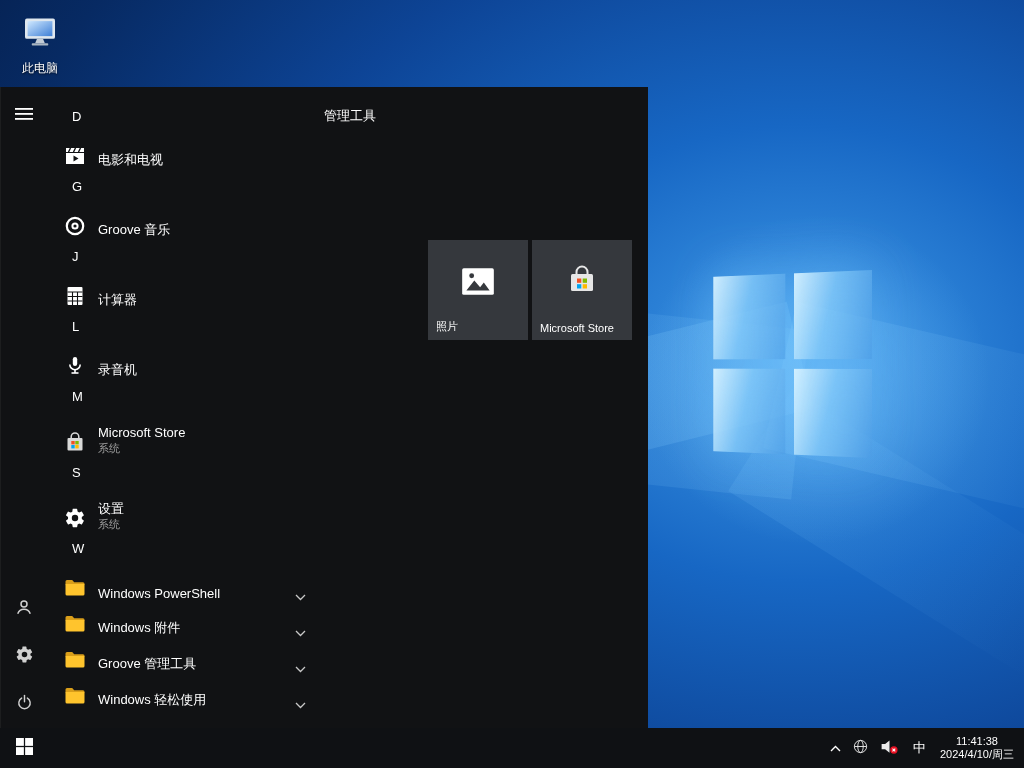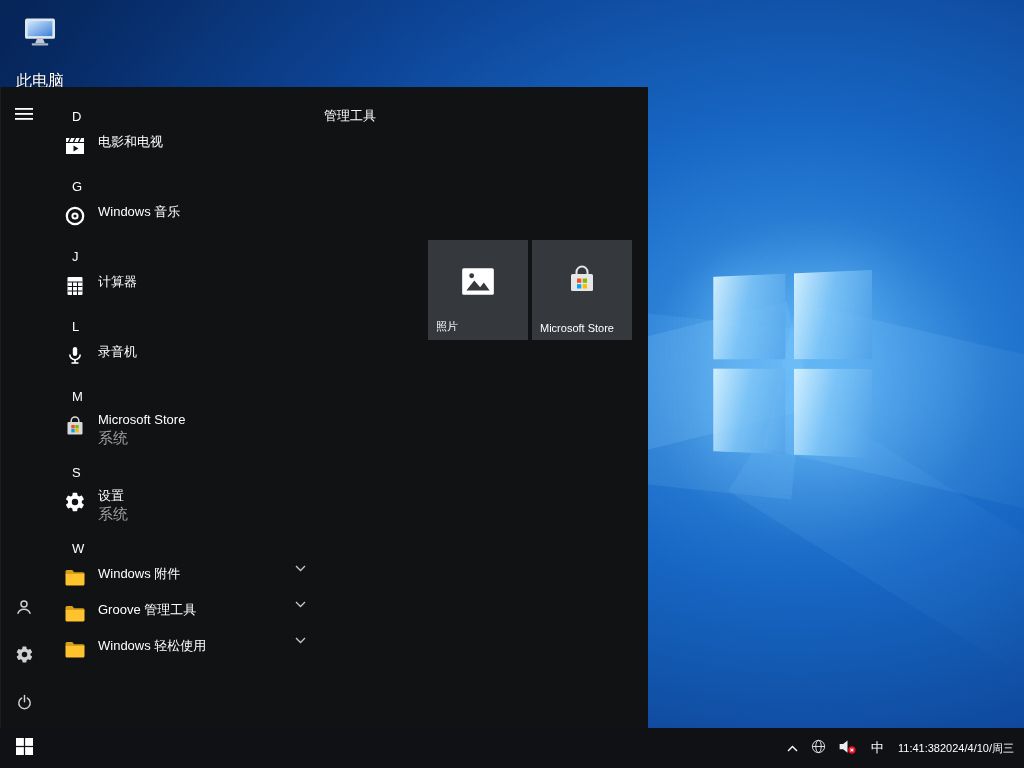--- a/index.html
+++ b/index.html
@@ -23,57 +23,57 @@
   .hero-glow{position:absolute;left:640px;top:215px;width:350px;height:330px;
     background:radial-gradient(closest-side, rgba(120,200,255,.45), rgba(120,200,255,0));}
   .win-hero{position:absolute;left:690px;top:270px;width:182px;height:188px;
     display:grid;grid-template-columns:1fr 1fr;grid-template-rows:1fr 1fr;gap:10px;
     transform:perspective(800px) rotateY(-20deg);transform-origin:100% 50%;
     filter:drop-shadow(0 0 26px rgba(110,190,250,.45));}
   .win-hero div{background:linear-gradient(105deg, rgba(215,242,255,.95), rgba(130,200,248,.78) 45%, rgba(75,155,228,.55));}
 
   
   .desktop-icon{position:absolute;left:10px;top:14px;width:60px;text-align:center;}
-  .desktop-icon .dlabel{display:block;margin-top:17px;font-size:16px;color:#fff;
+  .desktop-icon .dlabel{display:block;margin-top:6px;font-size:12px;color:#fff;
     text-shadow:0 1px 2px rgba(0,0,0,.85);}
 
   
   .start-menu{position:absolute;left:0;top:87px;width:648px;height:641px;
     background:var(--menu-bg,#111214);overflow:hidden;box-shadow:1px 0 0 rgba(255,255,255,.05) inset;}
   .rail{position:absolute;left:0;top:0;width:48px;height:100%;}
   .rail-btn{position:absolute;left:0;width:48px;height:40px;display:flex;align-items:center;
     justify-content:center;background:transparent;border:0;padding:0;}
 
   .app-list{position:absolute;left:48px;top:0;width:276px;height:100%;padding-top:12px;
     box-sizing:border-box;overflow:hidden;}
   .row-header{height:34px;display:flex;align-items:center;padding-left:24px;font-size:13px;color:#fff;}
-  .row-app{height:36px;display:flex;align-items:flex-start;padding-left:14px;gap:10px;font-size:13px;}
+  .row-app{height:36px;display:flex;align-items:flex-end;padding-left:14px;gap:10px;font-size:13px;}
   .row-app.two-line{height:42px;}
   .app-icon{width:26px;height:26px;display:flex;align-items:center;justify-content:center;flex:0 0 26px;}
   .app-label{color:#fff;white-space:nowrap;}
   .app-text{display:flex;flex-direction:column;line-height:1.15;}
-  .app-sub{font-size:15px;color:#9e9e9e;margin-top:1px;}
+  .app-sub{font-size:11px;color:#9e9e9e;margin-top:1px;}
   .chev{margin-left:auto;margin-right:18px;display:flex;align-items:center;}
 
   .tiles-area{position:absolute;left:324px;top:0;right:0;bottom:0;}
   .group-title{position:absolute;left:0;top:20px;font-size:13px;color:#fff;}
   .tiles{position:absolute;left:104px;top:153px;display:flex;gap:4px;align-items:center;}
   .tile{position:relative;width:100px;height:100px;background:var(--tile-bg,#35383d);}
   .tile-icon{position:absolute;left:50%;top:22px;transform:translateX(-50%);}
   .tile-label{position:absolute;left:8px;right:4px;bottom:6px;font-size:11px;color:#fff;white-space:nowrap;overflow:hidden;}
 
   
   .taskbar{position:absolute;left:0;bottom:0;width:1024px;height:40px;
     background:var(--taskbar-bg,#0f1114);display:flex;align-items:center;}
   .start-btn{width:48px;height:40px;display:flex;align-items:center;justify-content:center;
     background:transparent;border:0;padding:0;}
   .tray{margin-left:auto;display:flex;align-items:center;height:40px;}
   .tray-item{height:40px;display:flex;align-items:center;justify-content:center;padding:0 5px;min-width:24px;box-sizing:border-box;}
   .ime{font-size:13px;color:#fff;padding:0 8px;}
-  .clock{line-height:13px;font-size:11px;color:#fff;text-align:center;padding:0 10px 0 6px;}
+  .clock{flex-direction:column;line-height:13px;font-size:11px;color:#fff;text-align:center;padding:0 10px 0 6px;}
 </style>
 </head>
 <body>
 
 <div class="screen">
 
   <div class="wallpaper">
     <div class="beam beam1"></div>
     <div class="beam beam2"></div>
     <div class="beam beam3"></div>
@@ -164,21 +164,21 @@
         <span>G</span>
       </div>
 
       <div class="row-app">
         <span class="app-icon">
           <svg width="24" height="24" viewBox="0 0 24 24" fill="none" stroke="#fff">
             <circle cx="12" cy="12" r="8.2" stroke-width="2.2"></circle>
             <circle cx="12" cy="12" r="2.6" stroke-width="2"></circle>
           </svg>
         </span>
-        <span class="app-label">Windows 音乐</span>
+        <span class="app-label">Groove 音乐</span>
       </div>
 
       <div class="row-header">
         <span>J</span>
       </div>
 
       <div class="row-app">
         <span class="app-icon">
           <svg width="24" height="24" viewBox="0 0 24 24">
             <rect x="4.5" y="3" width="15" height="18" rx="1" fill="#fff"></rect>
@@ -239,20 +239,34 @@
         <span class="app-text">
           <span class="app-label">设置</span>
           <span class="app-sub">系统</span>
         </span>
       </div>
 
       <div class="row-header">
         <span>W</span>
       </div>
 
+      <div class="row-app">
+        <span class="app-icon">
+          <svg width="24" height="24" viewBox="0 0 24 24">
+            <path d="M2.5 5.5A1.5 1.5 0 0 1 4 4h5.2l2 2.3H20a1.5 1.5 0 0 1 1.5 1.5v.7H2.5z" fill="var(--folder-back,#d99e1a)"></path>
+            <path d="M2.5 8h19v10a1.5 1.5 0 0 1-1.5 1.5H4A1.5 1.5 0 0 1 2.5 18z" fill="var(--folder-front,#ffc42d)"></path>
+          </svg>
+        </span>
+        <span class="app-label">Windows PowerShell</span>
+        <span class="chev">
+          <svg width="11" height="7" viewBox="0 0 11 7" fill="none" stroke="#c8c8c8" stroke-width="1.3">
+            <polyline points="1,1 5.5,5.5 10,1"></polyline>
+          </svg>
+        </span>
+      </div>
 
       <div class="row-app">
         <span class="app-icon">
           <svg width="24" height="24" viewBox="0 0 24 24">
             <path d="M2.5 5.5A1.5 1.5 0 0 1 4 4h5.2l2 2.3H20a1.5 1.5 0 0 1 1.5 1.5v.7H2.5z" fill="var(--folder-back,#d99e1a)"></path>
             <path d="M2.5 8h19v10a1.5 1.5 0 0 1-1.5 1.5H4A1.5 1.5 0 0 1 2.5 18z" fill="var(--folder-front,#ffc42d)"></path>
           </svg>
         </span>
         <span class="app-label">Windows 附件</span>
         <span class="chev">

